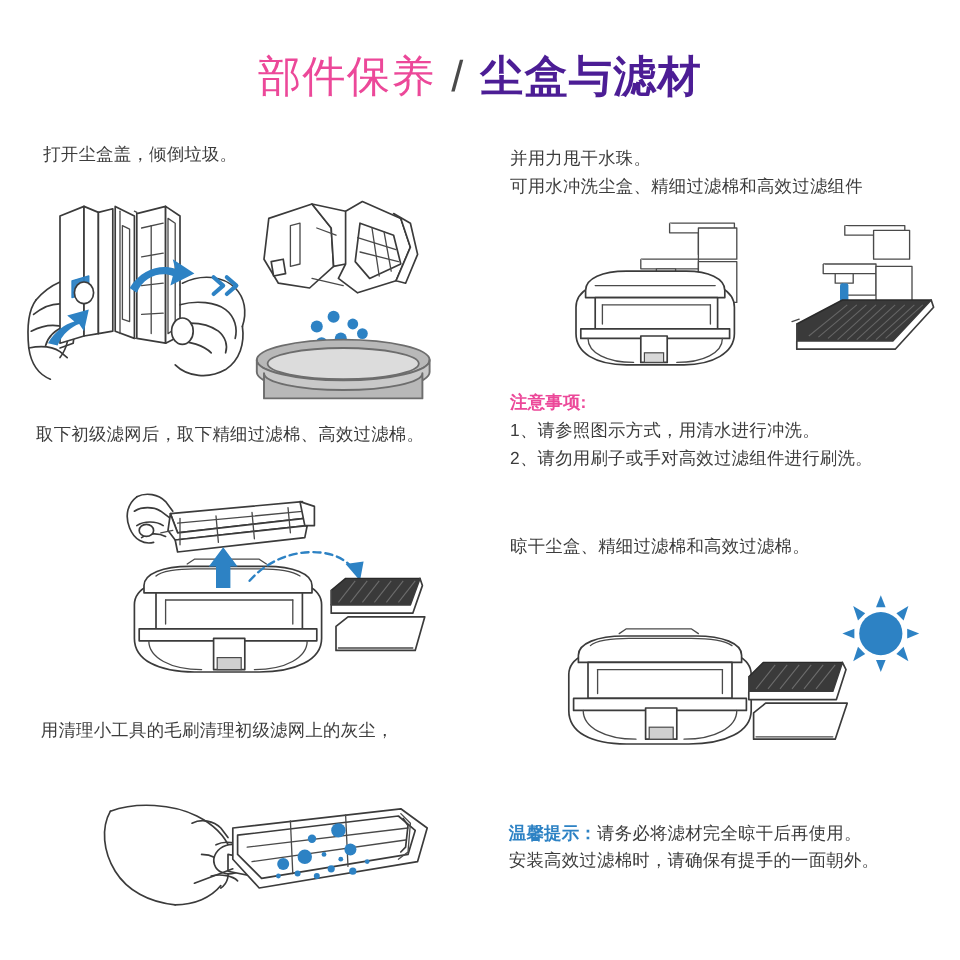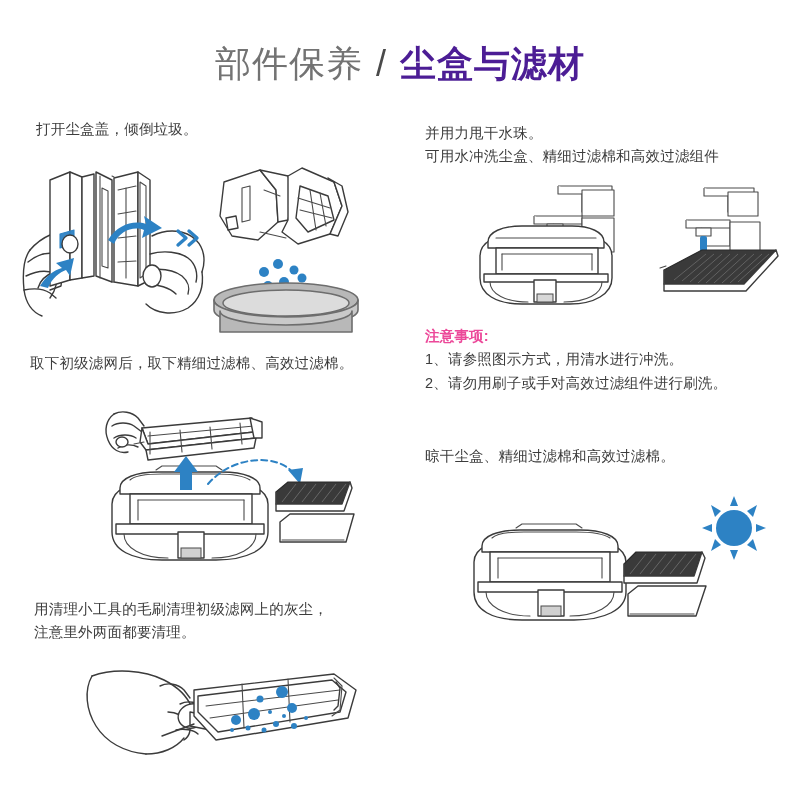--- a/index.html
+++ b/index.html
@@ -11,21 +11,21 @@
   }
   .page { position: relative; width: 800px; height: 800px; }
 
   
   .title {
     position: absolute; top: 40px; left: 0; width: 800px;
     text-align: center;
     font-size: 36px; font-weight: 400; letter-spacing: 1px;
     white-space: nowrap;
   }
-  .title .muted { color: #737373; }
+  .title .muted { color: #ec4899; }
   .title .slash { color: #4a4a4a; font-weight: 300; padding: 0 2px; }
   .title .strong { color: #4c1d95; font-weight: 600; }
 
   
   .txt {
     position: absolute;
     font-size: 14.5px;
     line-height: 1.62;
     color: #3c3c3c;
     letter-spacing: .2px;
@@ -81,23 +81,26 @@
     <span class="notice-line">1、请参照图示方式，用清水进行冲洗。</span>
     <span class="notice-line">2、请勿用刷子或手对高效过滤组件进行刷洗。</span>
   </div>
 
   <div class="txt" id="t-remove">取下初级滤网后，取下精细过滤棉、高效过滤棉。</div>
 
   <div class="txt" id="t-dry">晾干尘盒、精细过滤棉和高效过滤棉。</div>
 
   <div class="txt" id="t-brush">
     <span class="notice-line">用清理小工具的毛刷清理初级滤网上的灰尘，</span>
-    <span class="notice-line">注意里外两面都要清理。</span>
-  </div>
-
+  </div>
+
+  <div class="txt" id="t-tip">
+    <span class="notice-line"><span class="bluelight">温馨提示：</span><span>请务必将滤材完全晾干后再使用。</span></span>
+    <span class="notice-line">安装高效过滤棉时，请确保有提手的一面朝外。</span>
+  </div>
 
   <div class="fig" style="left:22px; top:158px;">
     <svg width="190" height="160" viewBox="0 0 190 160">
 
       <path class="ln" d="M8 92 C20 78 36 72 48 74 L60 77 L62 86 L50 92 C42 96 36 104 34 112"></path>
       <path class="ln" d="M6 104 C16 96 26 94 34 96 L44 100 L44 110 L32 114 C24 117 18 123 16 130"></path>
       <path class="ln" d="M4 118 C14 113 24 112 32 115 L40 119 L39 128 L28 132"></path>
       <path class="ln" d="M2 132 C12 130 22 131 28 135 L34 140"></path>
       <path class="ln" d="M8 92 C2 100 0 112 2 132 C4 146 10 154 20 158"></path>
       <path class="ln" d="M34 112 C36 122 34 132 28 140"></path>

